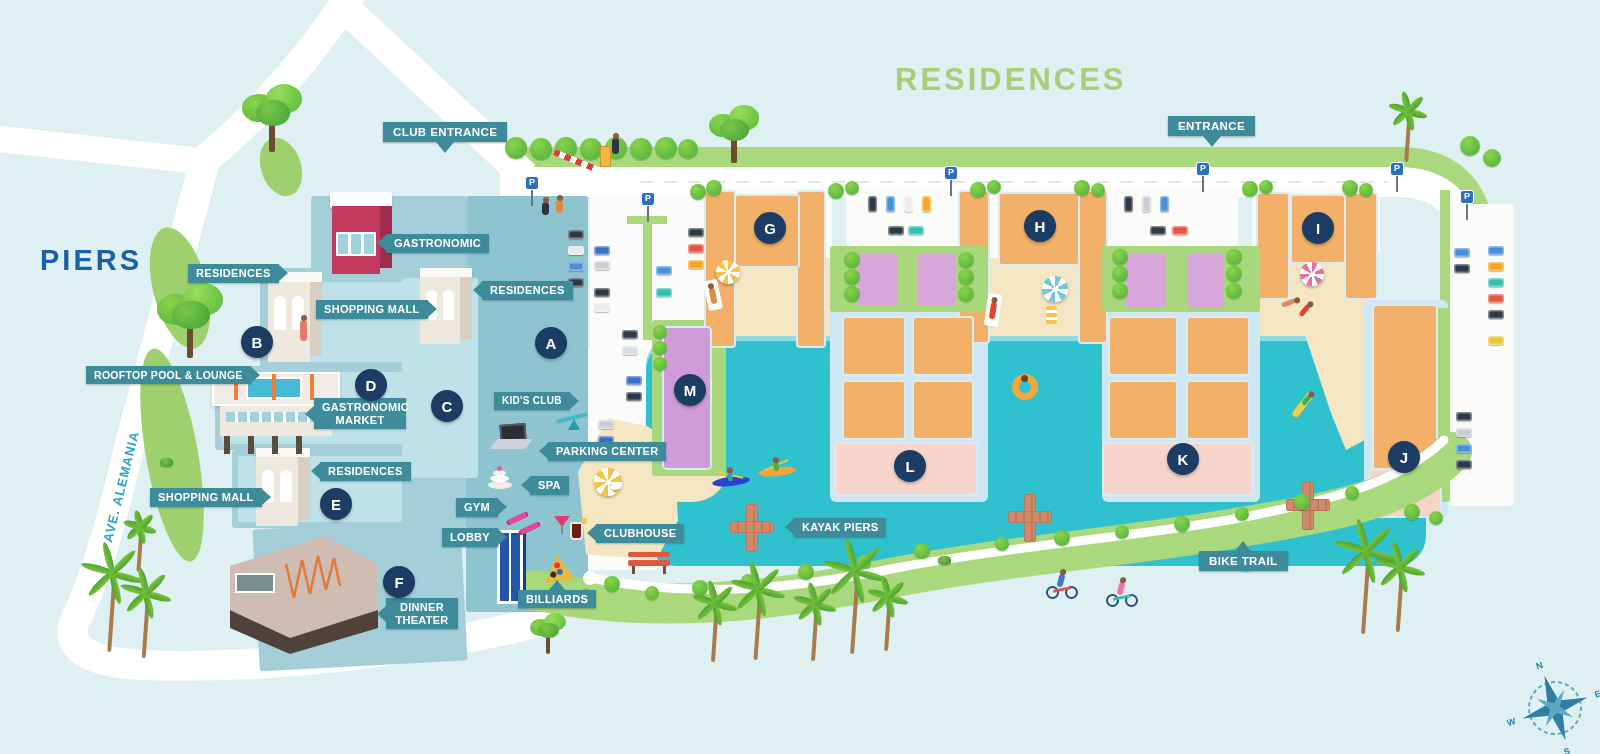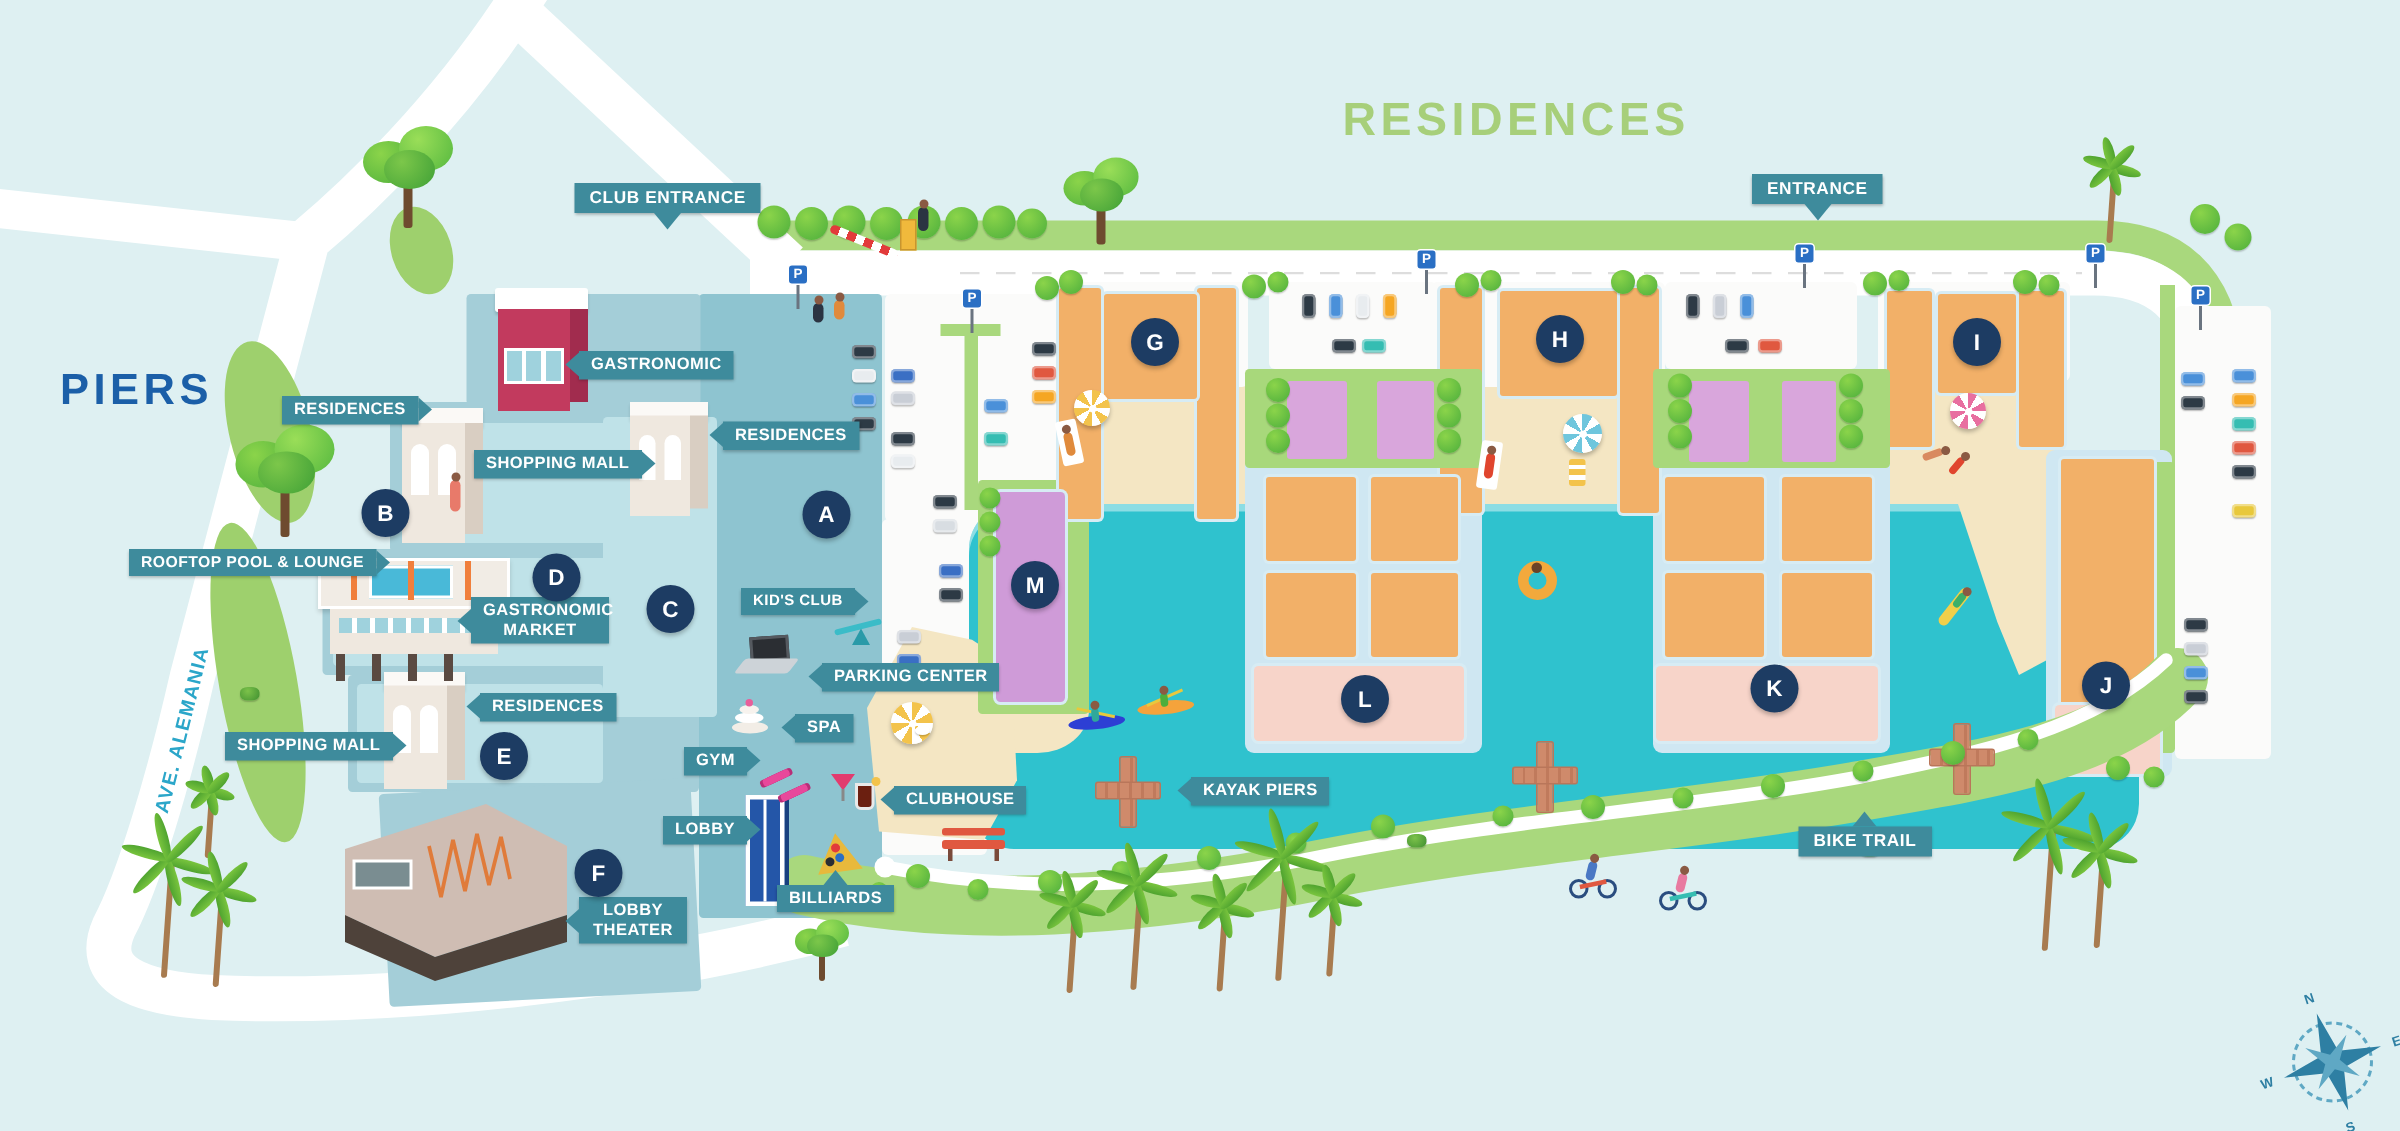--- a/index.html
+++ b/index.html
@@ -347,23 +347,23 @@
 <div class="tag tl" style="left:482px;top:281px">RESIDENCES</div>
 <div class="tag tr" style="left:86px;top:366px;font-size:10.5px">ROOFTOP POOL &amp; LOUNGE</div>
 <div class="tag tl two" style="left:314px;top:398px;width:92px">GASTRONOMIC MARKET</div>
 <div class="tag tl" style="left:320px;top:462px">RESIDENCES</div>
 <div class="tag tr" style="left:150px;top:488px">SHOPPING MALL</div>
 <div class="tag tr" style="left:494px;top:392px;font-size:10px">KID'S CLUB</div>
 <div class="tag tl" style="left:548px;top:442px">PARKING CENTER</div>
 <div class="tag tl" style="left:530px;top:476px">SPA</div>
 <div class="tag tr" style="left:456px;top:498px">GYM</div>
 <div class="tag tl" style="left:596px;top:524px">CLUBHOUSE</div>
-<div class="tag tr" style="left:442px;top:544px">LOBBY</div>
+<div class="tag tr" style="left:442px;top:528px">LOBBY</div>
 <div class="flag up" style="left:518px;top:590px;font-size:11px;padding:3px 8px">BILLIARDS</div>
-<div class="tag tl two" style="left:386px;top:598px;width:72px">LOBBY THEATER</div>
+<div class="tag tl two" style="left:386px;top:598px;width:72px">DINNER THEATER</div>
 <div class="tag tl" style="left:794px;top:518px">KAYAK PIERS</div>
 
 <div class="mk" style="left:535px;top:327px">A</div>
 <div class="mk" style="left:241px;top:326px">B</div>
 <div class="mk" style="left:431px;top:390px">C</div>
 <div class="mk" style="left:355px;top:369px">D</div>
 <div class="mk" style="left:320px;top:488px">E</div>
 <div class="mk" style="left:383px;top:566px">F</div>
 <div class="mk" style="left:754px;top:212px">G</div>
 <div class="mk" style="left:1024px;top:210px">H</div>

